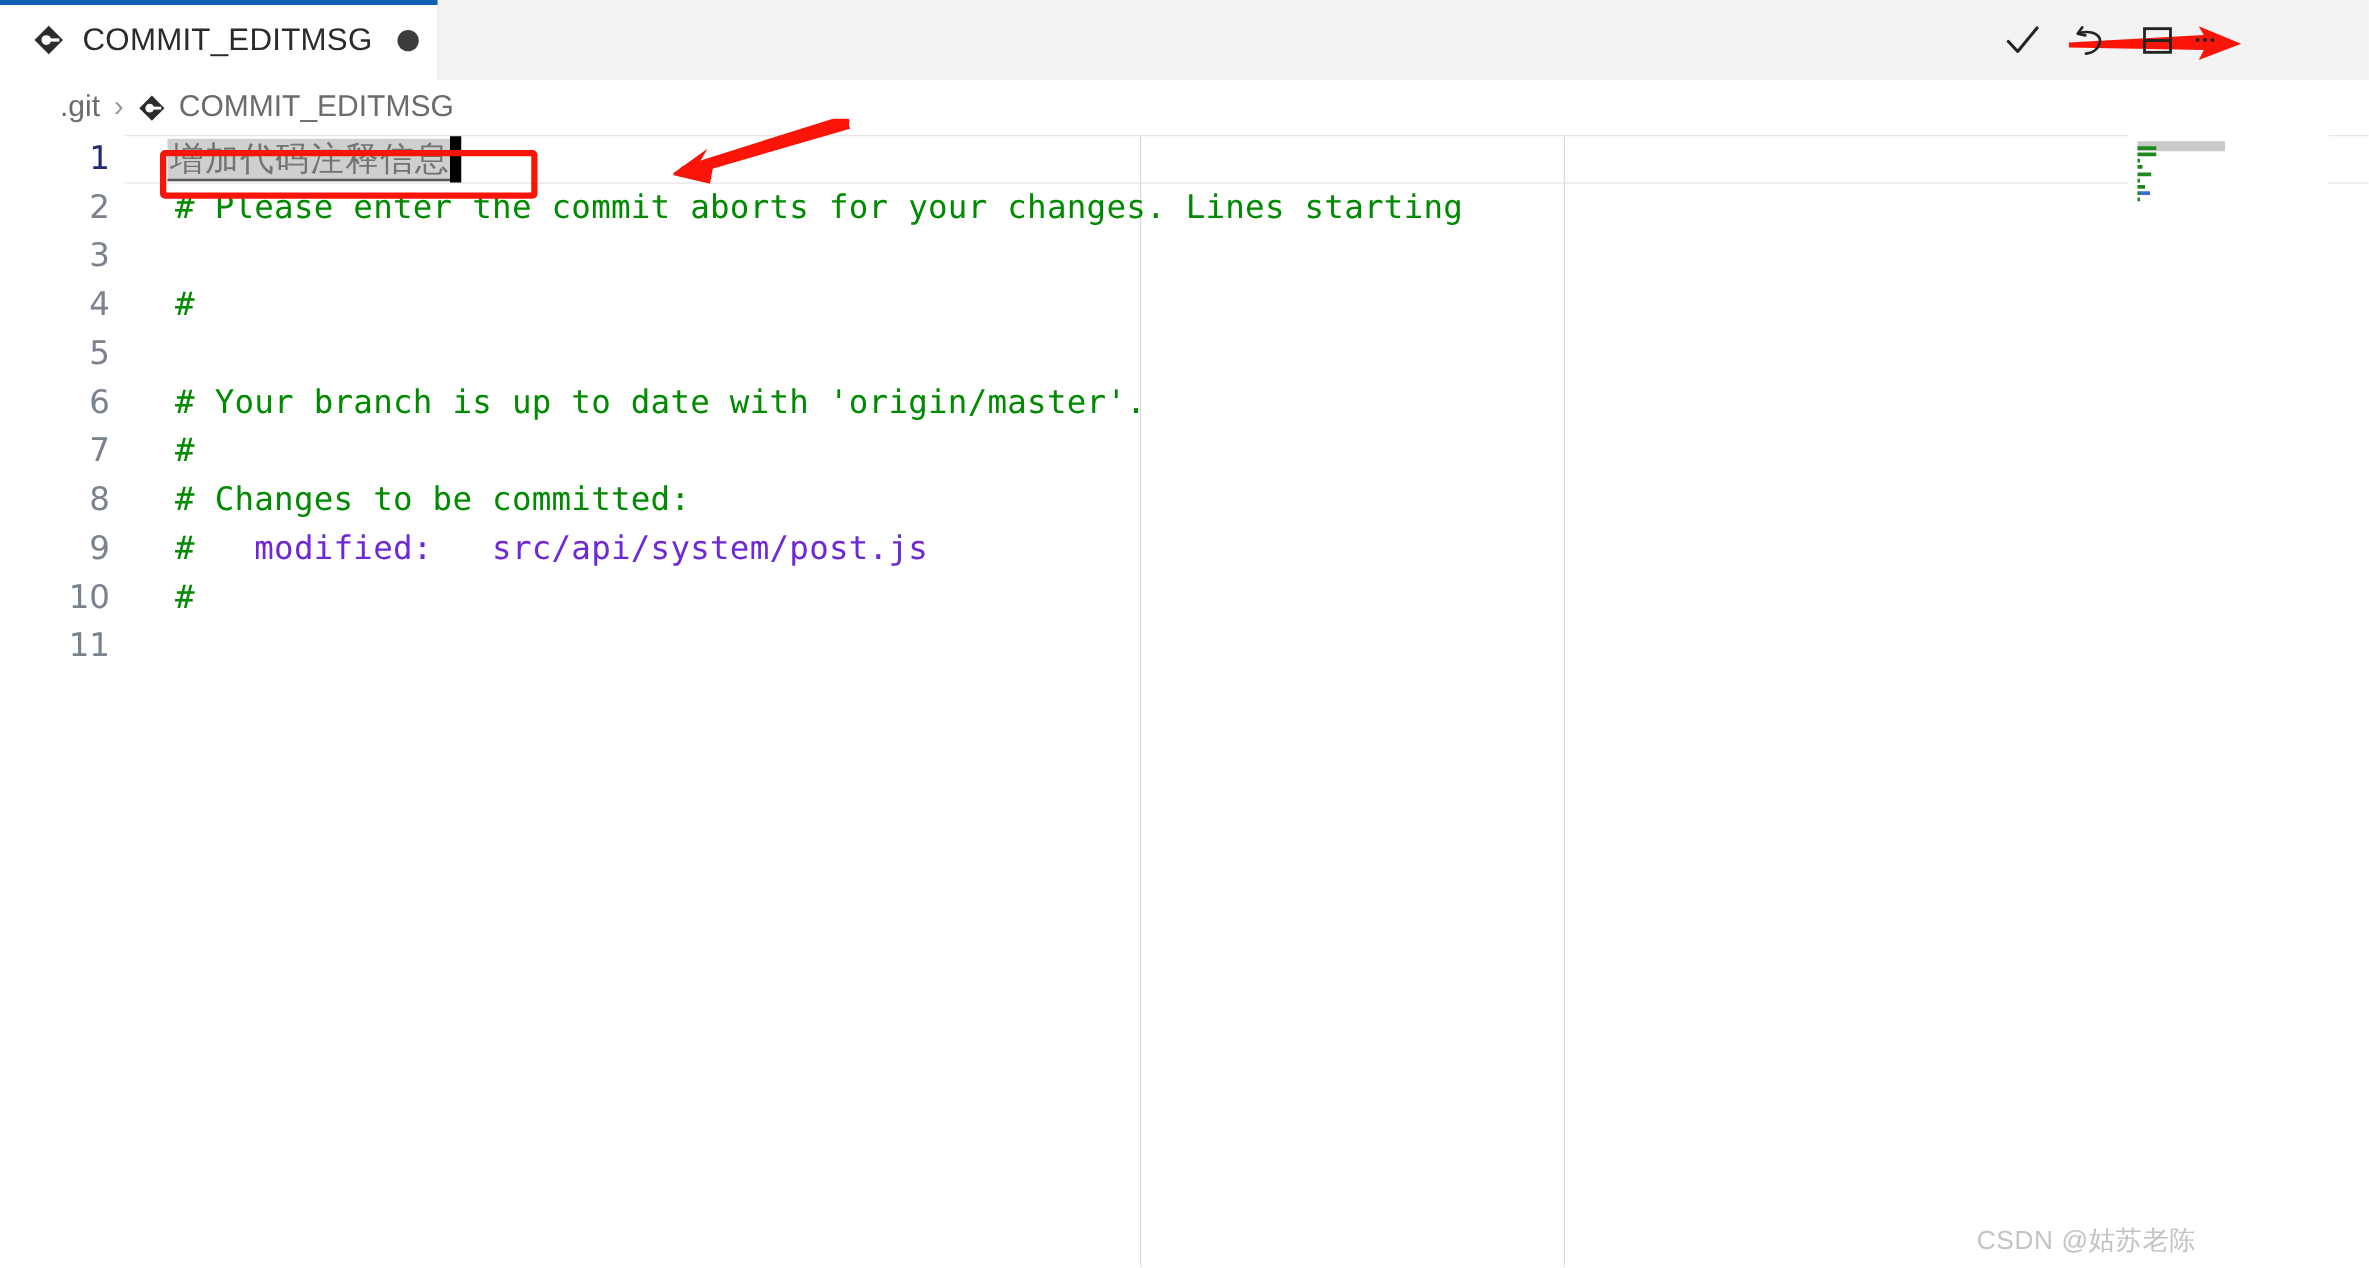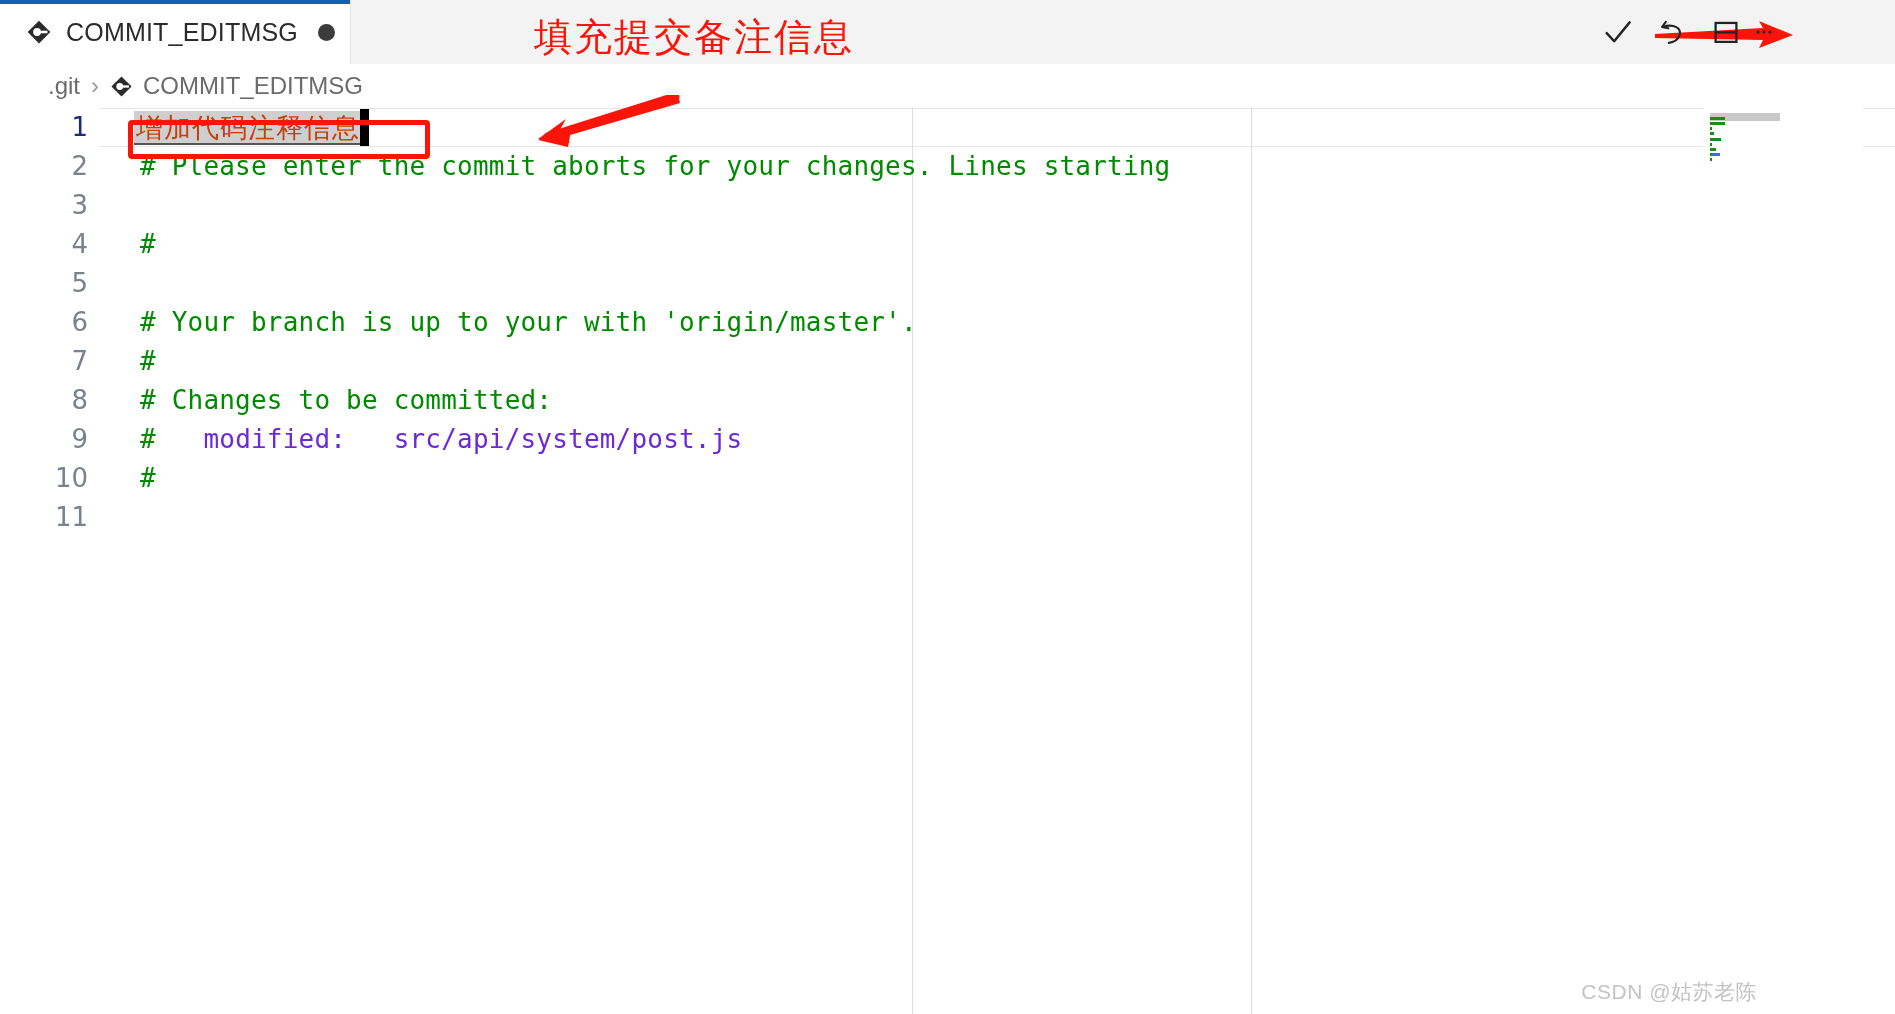--- a/index.html
+++ b/index.html
@@ -105,21 +105,21 @@
     border-top: 1px solid #e6e6e6; border-bottom: 1px solid #e6e6e6;
     background: #ffffff;
   }
   
   .ime {
     position: absolute; left: 134px; top: 3px; height: 34px;
     background: #cfcfcf; border-bottom: 2px solid #555;
   }
   .ime-text {
     position: absolute; left: 136px; top: 0px; height: 39px; line-height: 39px;
-    font-family: "DejaVu Sans", sans-serif; font-size: 27px; color: #c2410c;
+    font-family: "DejaVu Sans", sans-serif; font-size: 27px; color: #737373;
     white-space: pre; letter-spacing: 1px;
   }
   .caret {
     position: absolute; left: 300px; top: 1px; width: 9px; height: 37px; background: #000000;
   }
 
   
   .ruler { position: absolute; top: 0; width: 1px; height: 906px; background: #dcdcdc; }
 
   
@@ -153,21 +153,20 @@
         <path d="M12 1.5 L22.5 12 L12 22.5 L1.5 12 Z" fill="#2b2b2b"></path>
         <circle cx="10.2" cy="12" r="3.6" fill="#ffffff"></circle>
         <rect x="13.2" y="10.8" width="6.6" height="2.4" fill="#ffffff"></rect>
       </svg>
       <span class="tab-label">COMMIT_EDITMSG</span>
       <span class="tab-dirty"></span>
     </div>
     <div class="tabbar-filler"></div>
   </div>
 
-  <div class="anno-title">填充提交备注信息</div>
 
   <svg class="arrow-toolbar" width="140" height="34" viewBox="0 0 140 34">
     <path d="M0 16 L108 10 L104 3 L138 17 L104 30 L108 22 L0 20 Z" fill="#fb1408"></path>
   </svg>
 
   <div class="toolbar">
     <div class="tb-btn">
       <svg width="34" height="34" viewBox="0 0 24 24">
         <path d="M4 12.8 L9.3 18.5 L20.2 5.2" fill="none" stroke="#232323" stroke-width="1.7" stroke-linecap="round" stroke-linejoin="round"></path>
       </svg>
@@ -221,21 +220,21 @@
         <div class="lnum" style="top: 234px;">7</div>
         <div class="lnum" style="top: 273px;">8</div>
         <div class="lnum" style="top: 312px;">9</div>
         <div class="lnum" style="top: 351px;">10</div>
         <div class="lnum" style="top: 390px;">11</div>
       </div>
     <div class="code" id="code">
         <div class="line" style="top: 0px;"></div>
         <div class="line" style="top: 39px;"><span class="c-comment"># Please enter the commit aborts for your changes. Lines starting</span></div>
         <div class="line" style="top: 117px;"><span class="c-comment">#</span></div>
-        <div class="line" style="top: 195px;"><span class="c-comment"># Your branch is up to your with 'origin/master'.</span></div>
+        <div class="line" style="top: 195px;"><span class="c-comment"># Your branch is up to date with 'origin/master'.</span></div>
         <div class="line" style="top: 234px;"><span class="c-comment">#</span></div>
         <div class="line" style="top: 273px;"><span class="c-comment"># Changes to be committed:</span></div>
         <div class="line" style="top: 312px;"><span class="c-comment">#</span><span class="c-path">   modified:   src/api/system/post.js</span></div>
         <div class="line" style="top: 351px;"><span class="c-comment">#</span></div>
         <div class="line" style="top: 390px;"></div>
       </div>
 
     <div class="ime" id="ime-bg" style="width: 228px;"></div>
     <div class="ime-text">增加代码注释信息</div>
     <div class="caret" id="caret" style="left: 360px;"></div>

